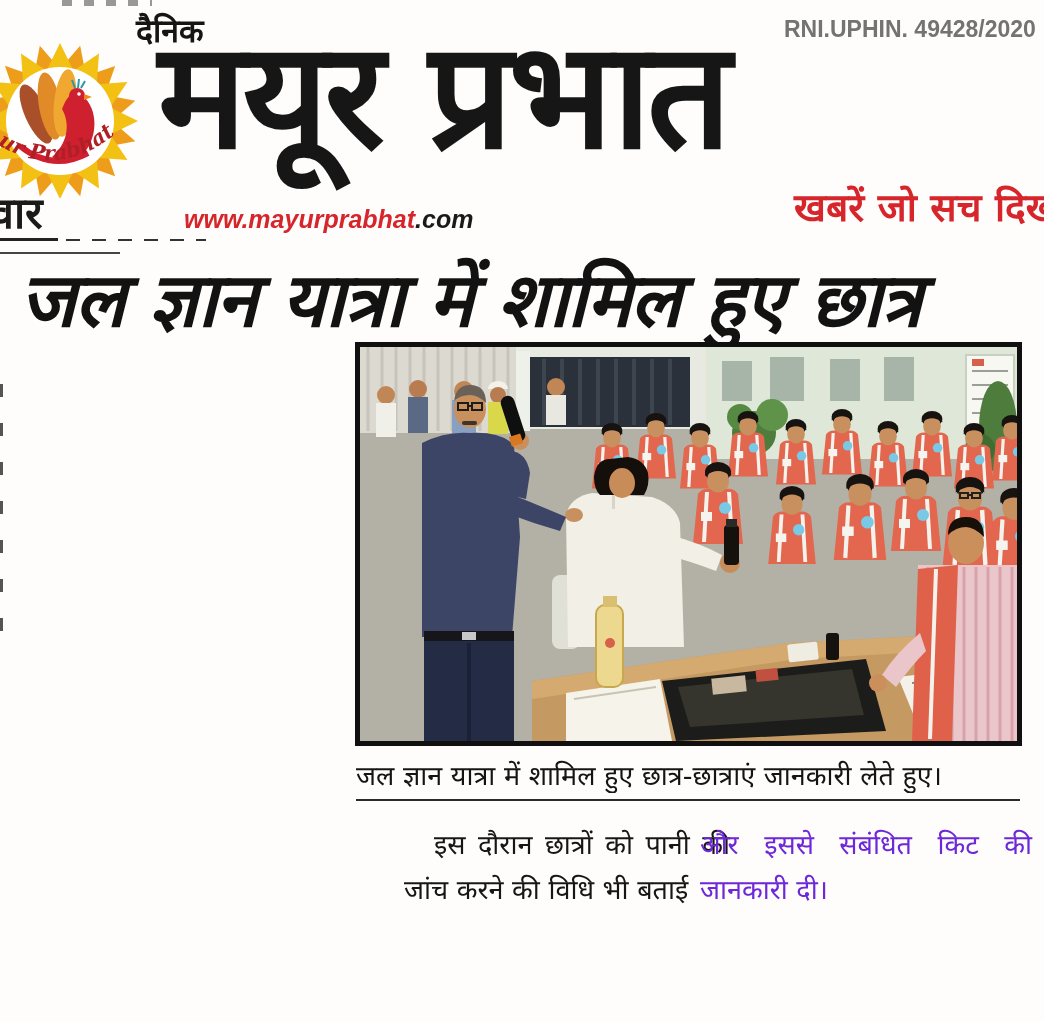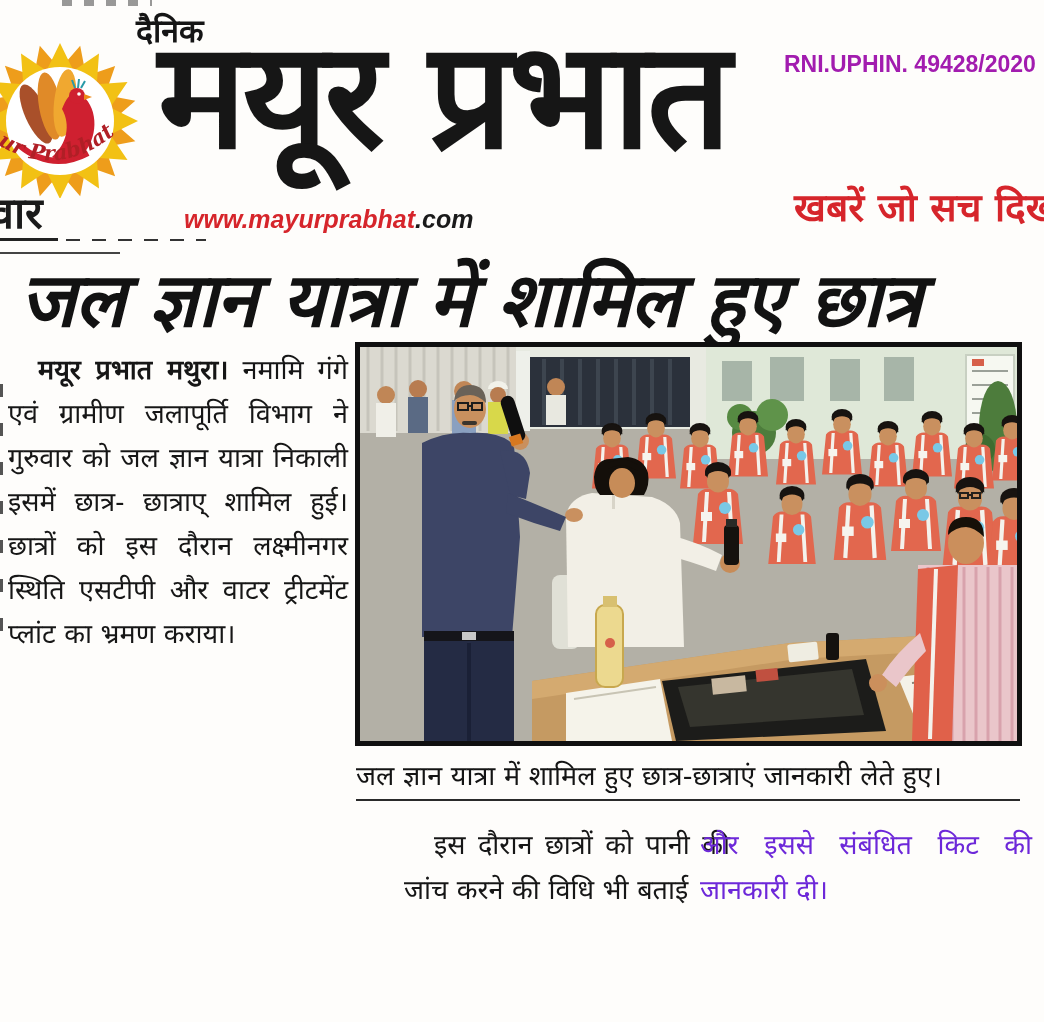--- a/index.html
+++ b/index.html
@@ -12,21 +12,21 @@
     font-family:"DejaVu Sans", sans-serif;
     color:#111;
   }
   .abs { position:absolute; }
 
   
   .rni {
     top:16px; right:0px; width:260px;
     font-family:"Liberation Sans", sans-serif;
     font-size:23px; font-weight:700; letter-spacing:0px;
-    color:#a21caf; white-space:nowrap;margin-top:35px;
+    color:#737373; white-space:nowrap;
   }
   .daily {
     top:8px; left:136px;
     font-size:32px; font-weight:700; color:#151515;
   }
   .masthead-title {
     top:22px; left:158px; width:900px;
     font-size:148px; font-weight:800; color:#161616;
     white-space:nowrap; line-height:1.0; letter-spacing:-4px;
   }
@@ -138,21 +138,20 @@
 <div class="abs website"><span class="red">www.mayurprabhat</span><span class="blk">.com</span></div>
 <div class="abs tagline">खबरें जो सच दिखाऐं</div>
 <div class="abs day-fragment">वार</div>
 <div class="abs rule-fragment-1"></div>
 <div class="abs rule-fragment-2"></div>
 <div class="abs rule-fragment-3"></div>
 
 <div class="abs headline">जल ज्ञान यात्रा में शामिल हुए छात्र</div>
 
 <div class="abs col-left">
-  <p><span class="lead">मयूर प्रभात मथुरा।</span><span> नमामि गंगे एवं ग्रामीण जलापूर्ति विभाग ने गुरुवार को जल ज्ञान यात्रा निकाली इसमें छात्र- छात्राए् शामिल हुई। छात्रों को इस दौरान लक्ष्मीनगर स्थिति एसटीपी और वाटर ट्रीटमेंट प्लांट का भ्रमण कराया।</span></p>
 </div>
 
 <div class="abs photo-frame">
   <svg width="657" height="394" viewBox="0 0 657 394">
 
     <rect x="0" y="0" width="657" height="394" fill="#e7eae1"></rect>
     <rect x="0" y="82" width="657" height="312" fill="#b3b0a6"></rect>
 
     <rect x="0" y="0" width="156" height="86" fill="#dbd9d0"></rect>
     <g stroke="#c6c4bb" stroke-width="3">

